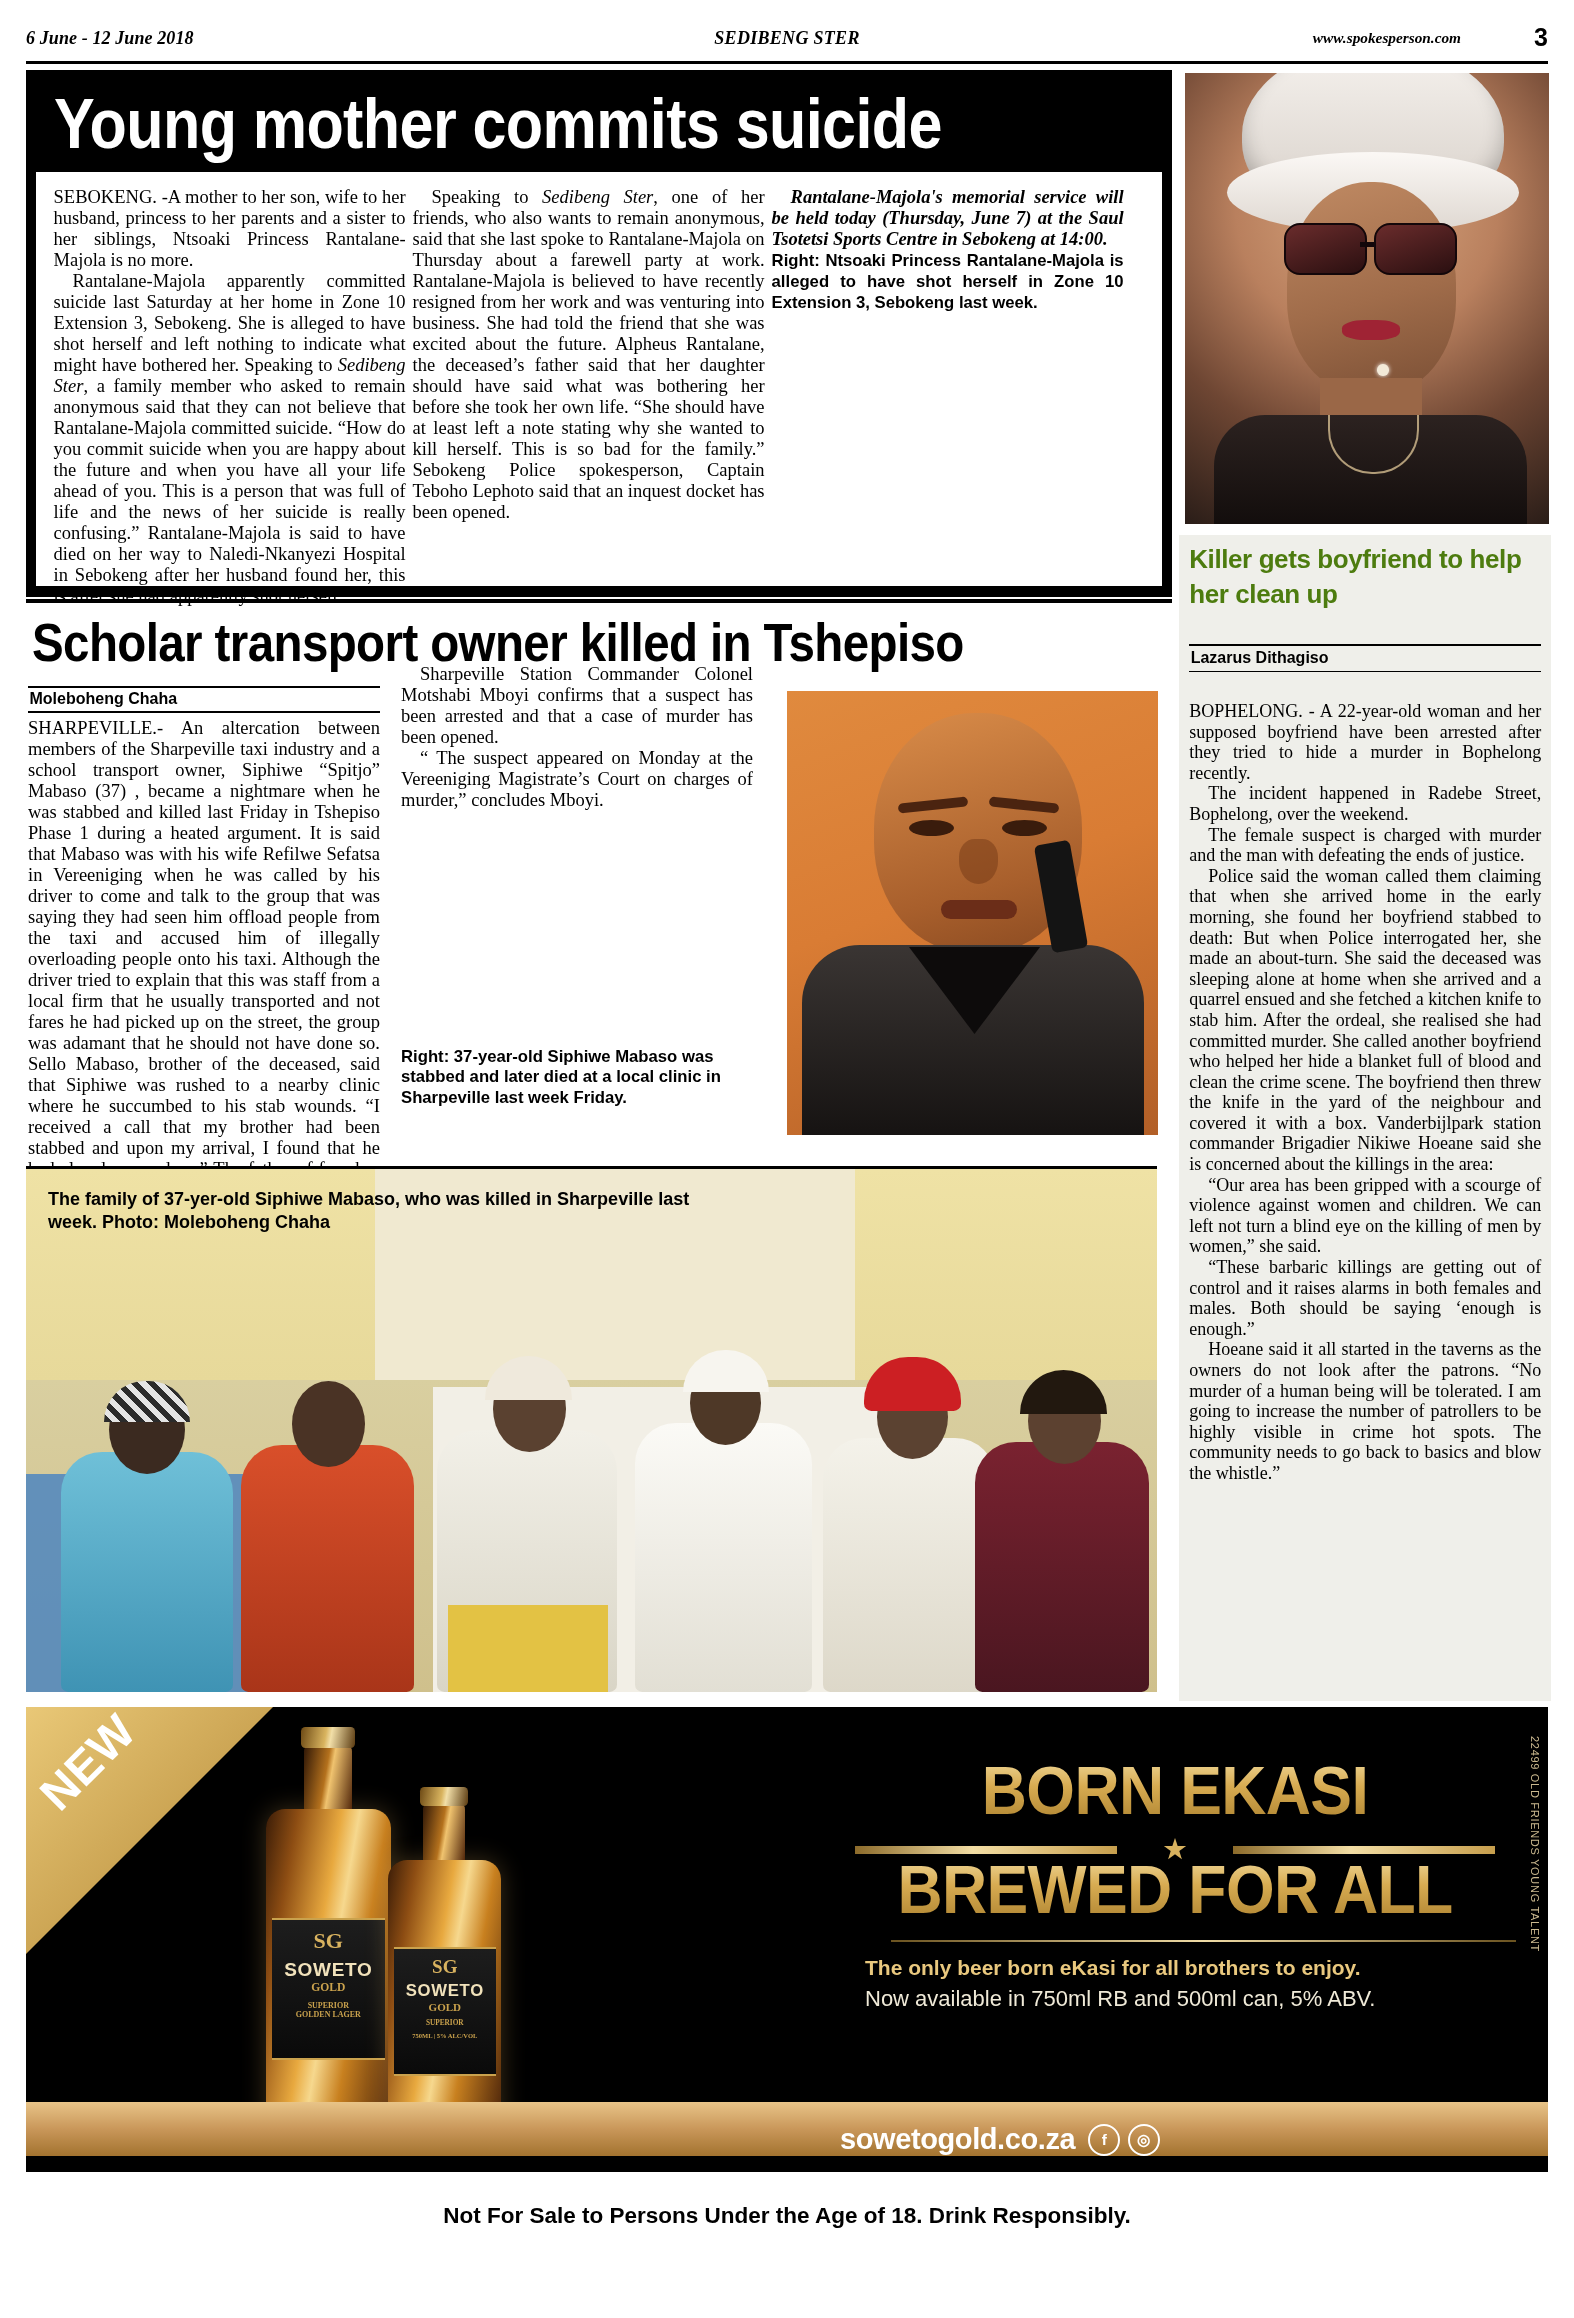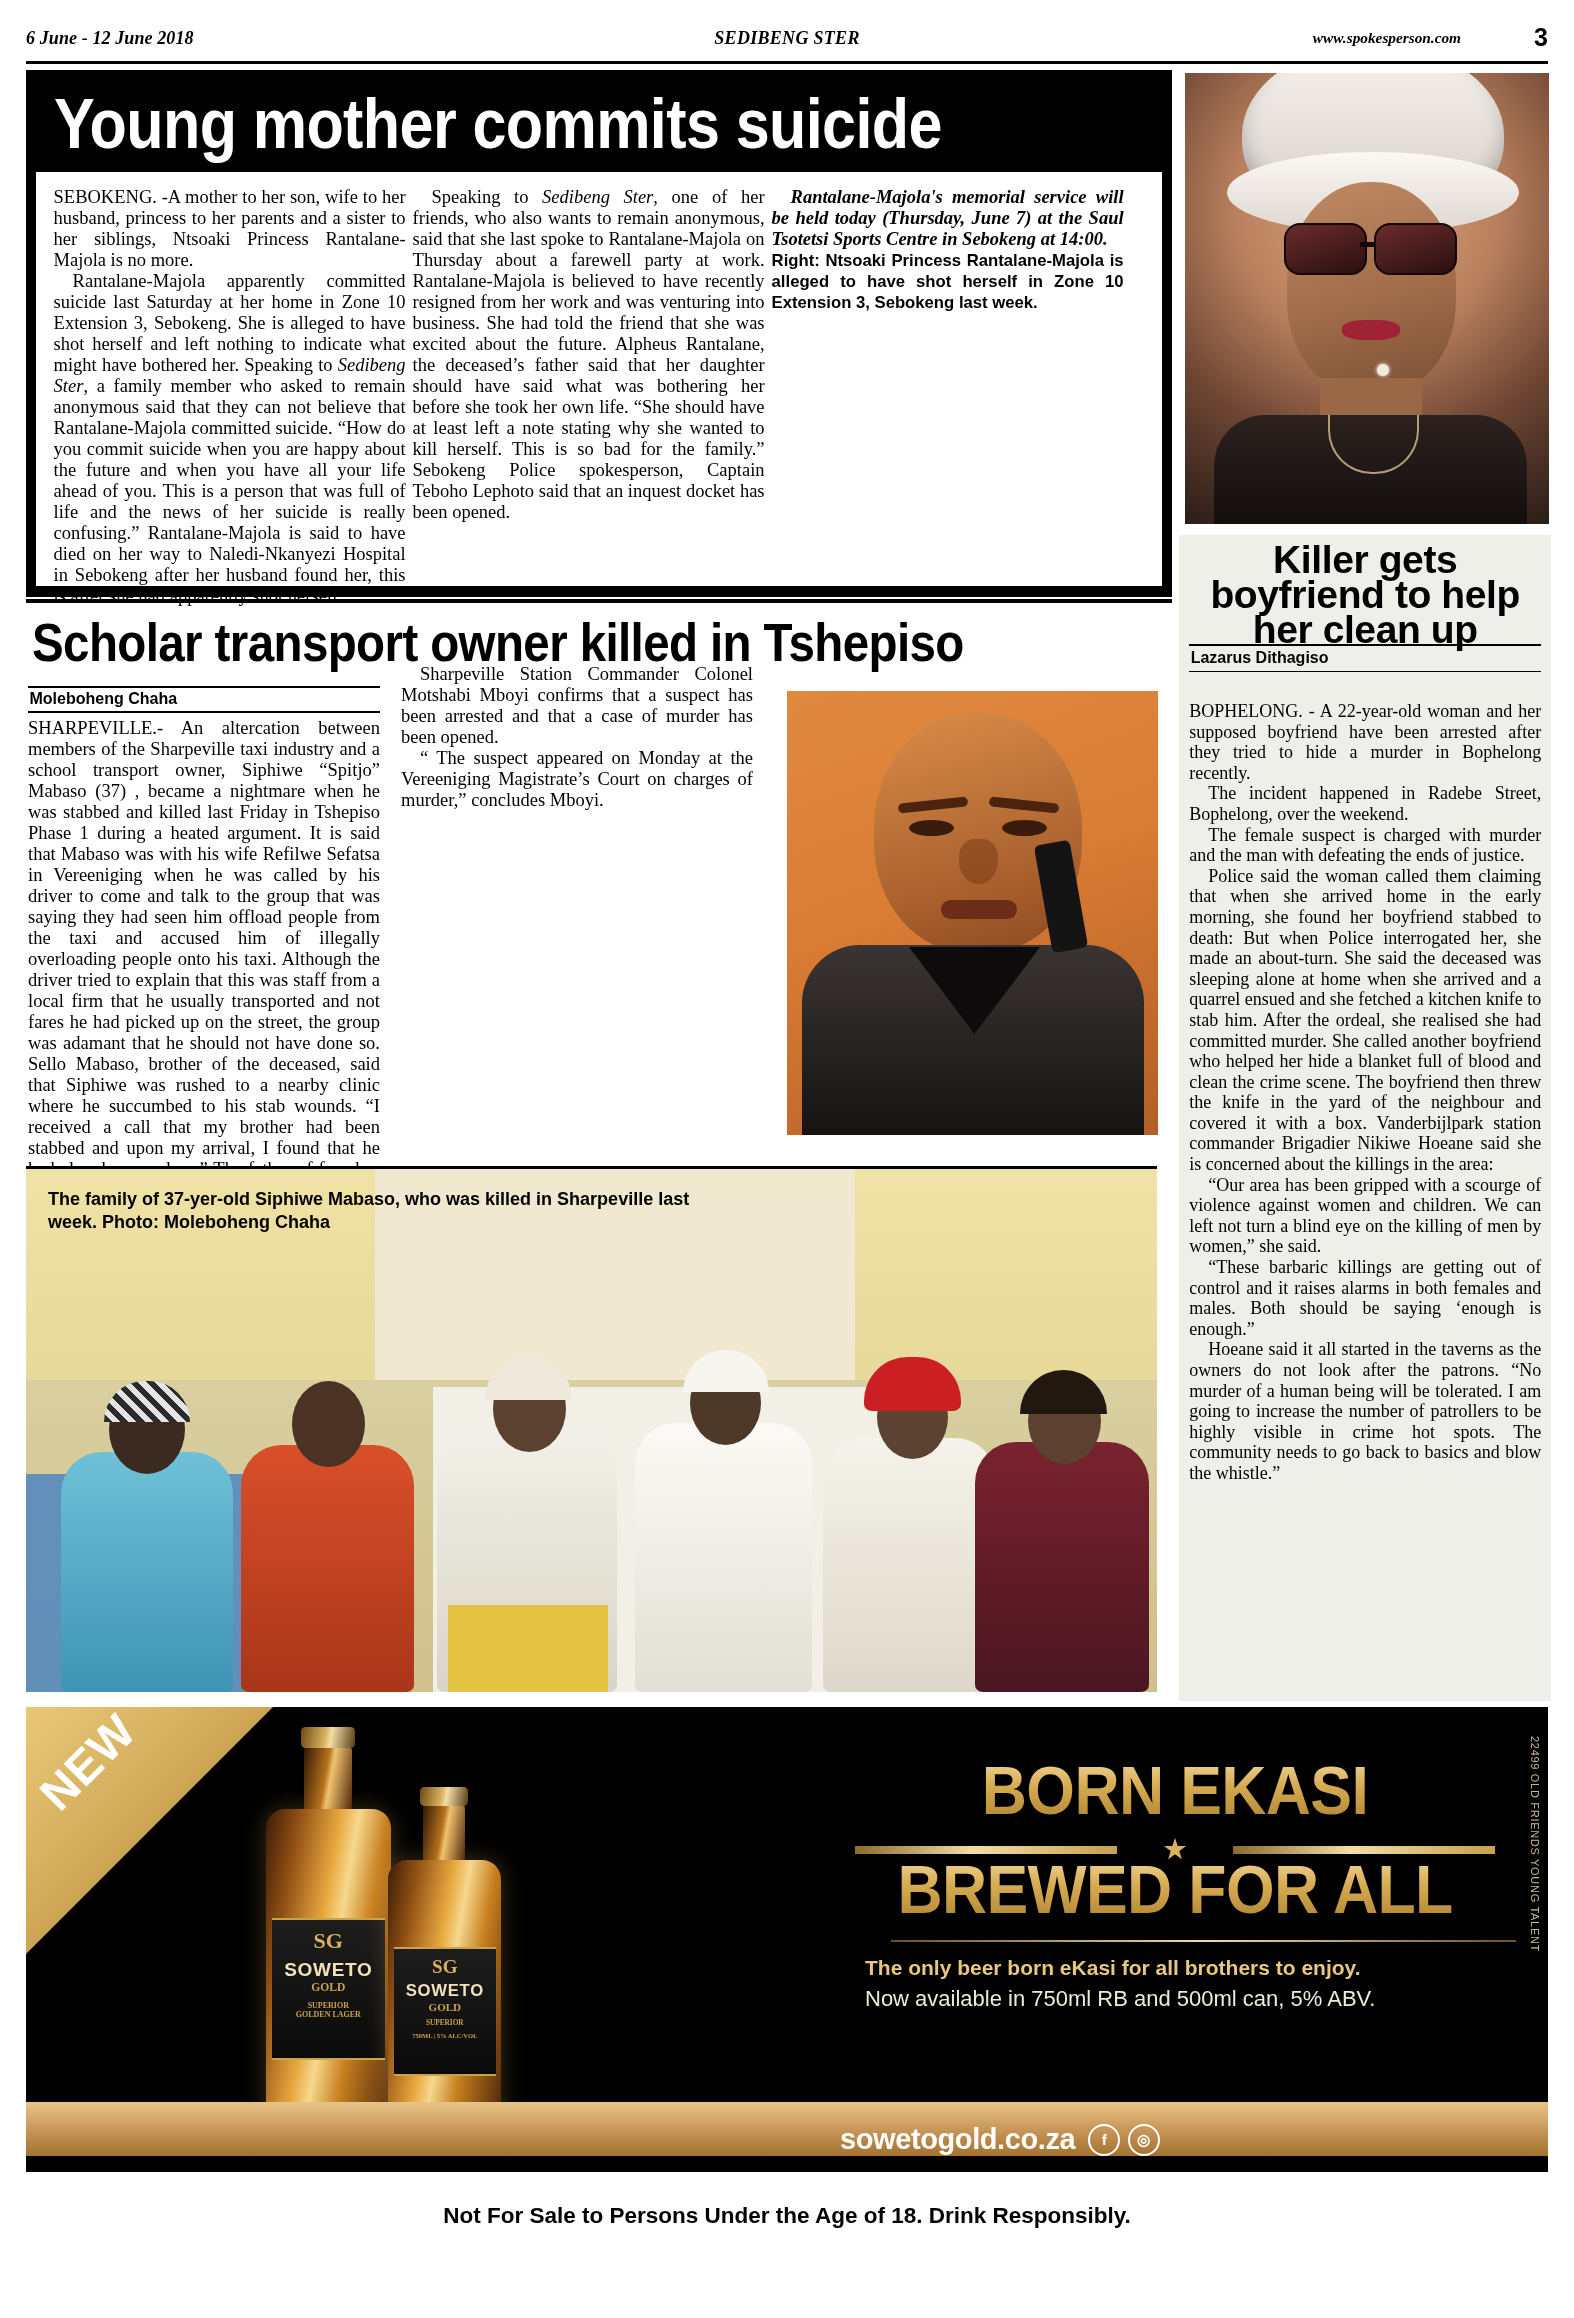--- a/index.html
+++ b/index.html
@@ -42,21 +42,21 @@
   .lp-lips{position:absolute;left:157px;top:247px;width:58px;height:20.4px;border-radius:40%;background:#9f2334;}
   .lp-neck{position:absolute;left:135px;top:305px;width:102px;height:65px;background:#9a6747;}
   .lp-body{position:absolute;left:29px;top:342px;width:313px;height:116px;border-radius:51px 51px 0 0;
      background:linear-gradient(180deg,#2c2220,#110c0b);}
   .lp-chain{position:absolute;left:143px;top:342px;width:87px;height:57px;border:2.9px solid #cbb48a;border-top:none;border-radius:0 0 44px 44px;opacity:.85;}
   .lp-ear{position:absolute;left:90px;top:182px;width:11.6px;height:11.6px;border-radius:50%;background:#f3ead8;box-shadow:0 0 4.4px #fff;}
 
   
   .side{position:absolute;left:1179px;top:535px;width:372px;height:1166px;background:#efefea;}
   .side-head{position:absolute;left:10.2px;top:7.3px;width:352px;
-     font-family:"Liberation Sans",sans-serif;font-weight:bold;font-size:39px;line-height:35px;color:#000000;letter-spacing:-0.4px;text-align:center;}
+     font-family:"Liberation Sans",sans-serif;font-weight:bold;font-size:26px;line-height:35px;color:#4d7c0f;letter-spacing:-0.4px;}
   .side-byline-wrap{position:absolute;left:10.2px;top:698px;width:352px;}
   .rule-thin{height:2.2px;background:#000;width:100%;}
   .rule-hair{height:1.5px;background:#000;width:100%;}
   .side-byline{font-family:"Liberation Sans",sans-serif;font-weight:bold;font-size:16px;padding:2.9px 1.5px 3.6px 1.5px;color:#000;}
   .side-body{position:absolute;left:10.2px;top:193px;width:352px;height:960px;}
 
   
   .h2-rule-top{position:absolute;left:26px;top:599px;width:1146px;height:3.6px;background:#000;}
   .h2{position:absolute;left:32px;top:611px;width:1141px;
      font-family:"Liberation Sans",sans-serif;font-weight:bold;font-size:54px;color:#000;
@@ -236,20 +236,21 @@
 
   <div class="s2-c1 body-text">
     <p class="noind">SHARPEVILLE.- An altercation between members of the Sharpeville taxi industry and a school transport owner,  Siphiwe “Spitjo” Mabaso (37) , became a nightmare when he was stabbed and killed last Friday in Tshepiso Phase 1 during a heated argument. It is said that Mabaso was with his wife Refilwe Sefatsa in Vereeniging when he was called by his driver to come and talk to the group that was saying they had seen him offload people from the taxi and accused him of illegally overloading people onto his taxi. Although the driver tried to explain that this was staff from a local firm that he usually transported and not fares he had picked up on the street, the group was adamant that he should not have done so. Sello Mabaso, brother of the deceased, said that Siphiwe was rushed to a nearby clinic where he succumbed to his stab wounds. “I received a call that my brother had been stabbed and upon my arrival, I found that he had already passed on.” The father of four has been described as a lover of life and people. “He lived for his family and he always did everything to make sure that everything is all right in the house. We will miss him because he was a pillar in the family.” According to the family, a suspect has been arrested by the Sharpeville Police.</p>
   </div>
 
   <div class="s2-c2 body-text">
     <p>Sharpeville Station Commander Colonel Motshabi Mboyi confirms that a suspect has been arrested and that a case of murder has been opened.</p>
     <p>“ The suspect appeared on Monday at the Vereeniging Magistrate’s Court on charges of murder,” concludes Mboyi.</p>
   </div>
 
+  <div class="s2-cap">Right: 37-year-old Siphiwe Mabaso was stabbed and later died at a local clinic in Sharpeville last week Friday.</div>
 
   <div class="s2-photo">
     <div class="p2-bg"></div>
     <div class="p2-head"></div>
     <div class="p2-brow"></div>
     <div class="p2-brow2"></div>
     <div class="p2-eye"></div>
     <div class="p2-eye2"></div>
     <div class="p2-nose"></div>
     <div class="p2-mouth"></div>

